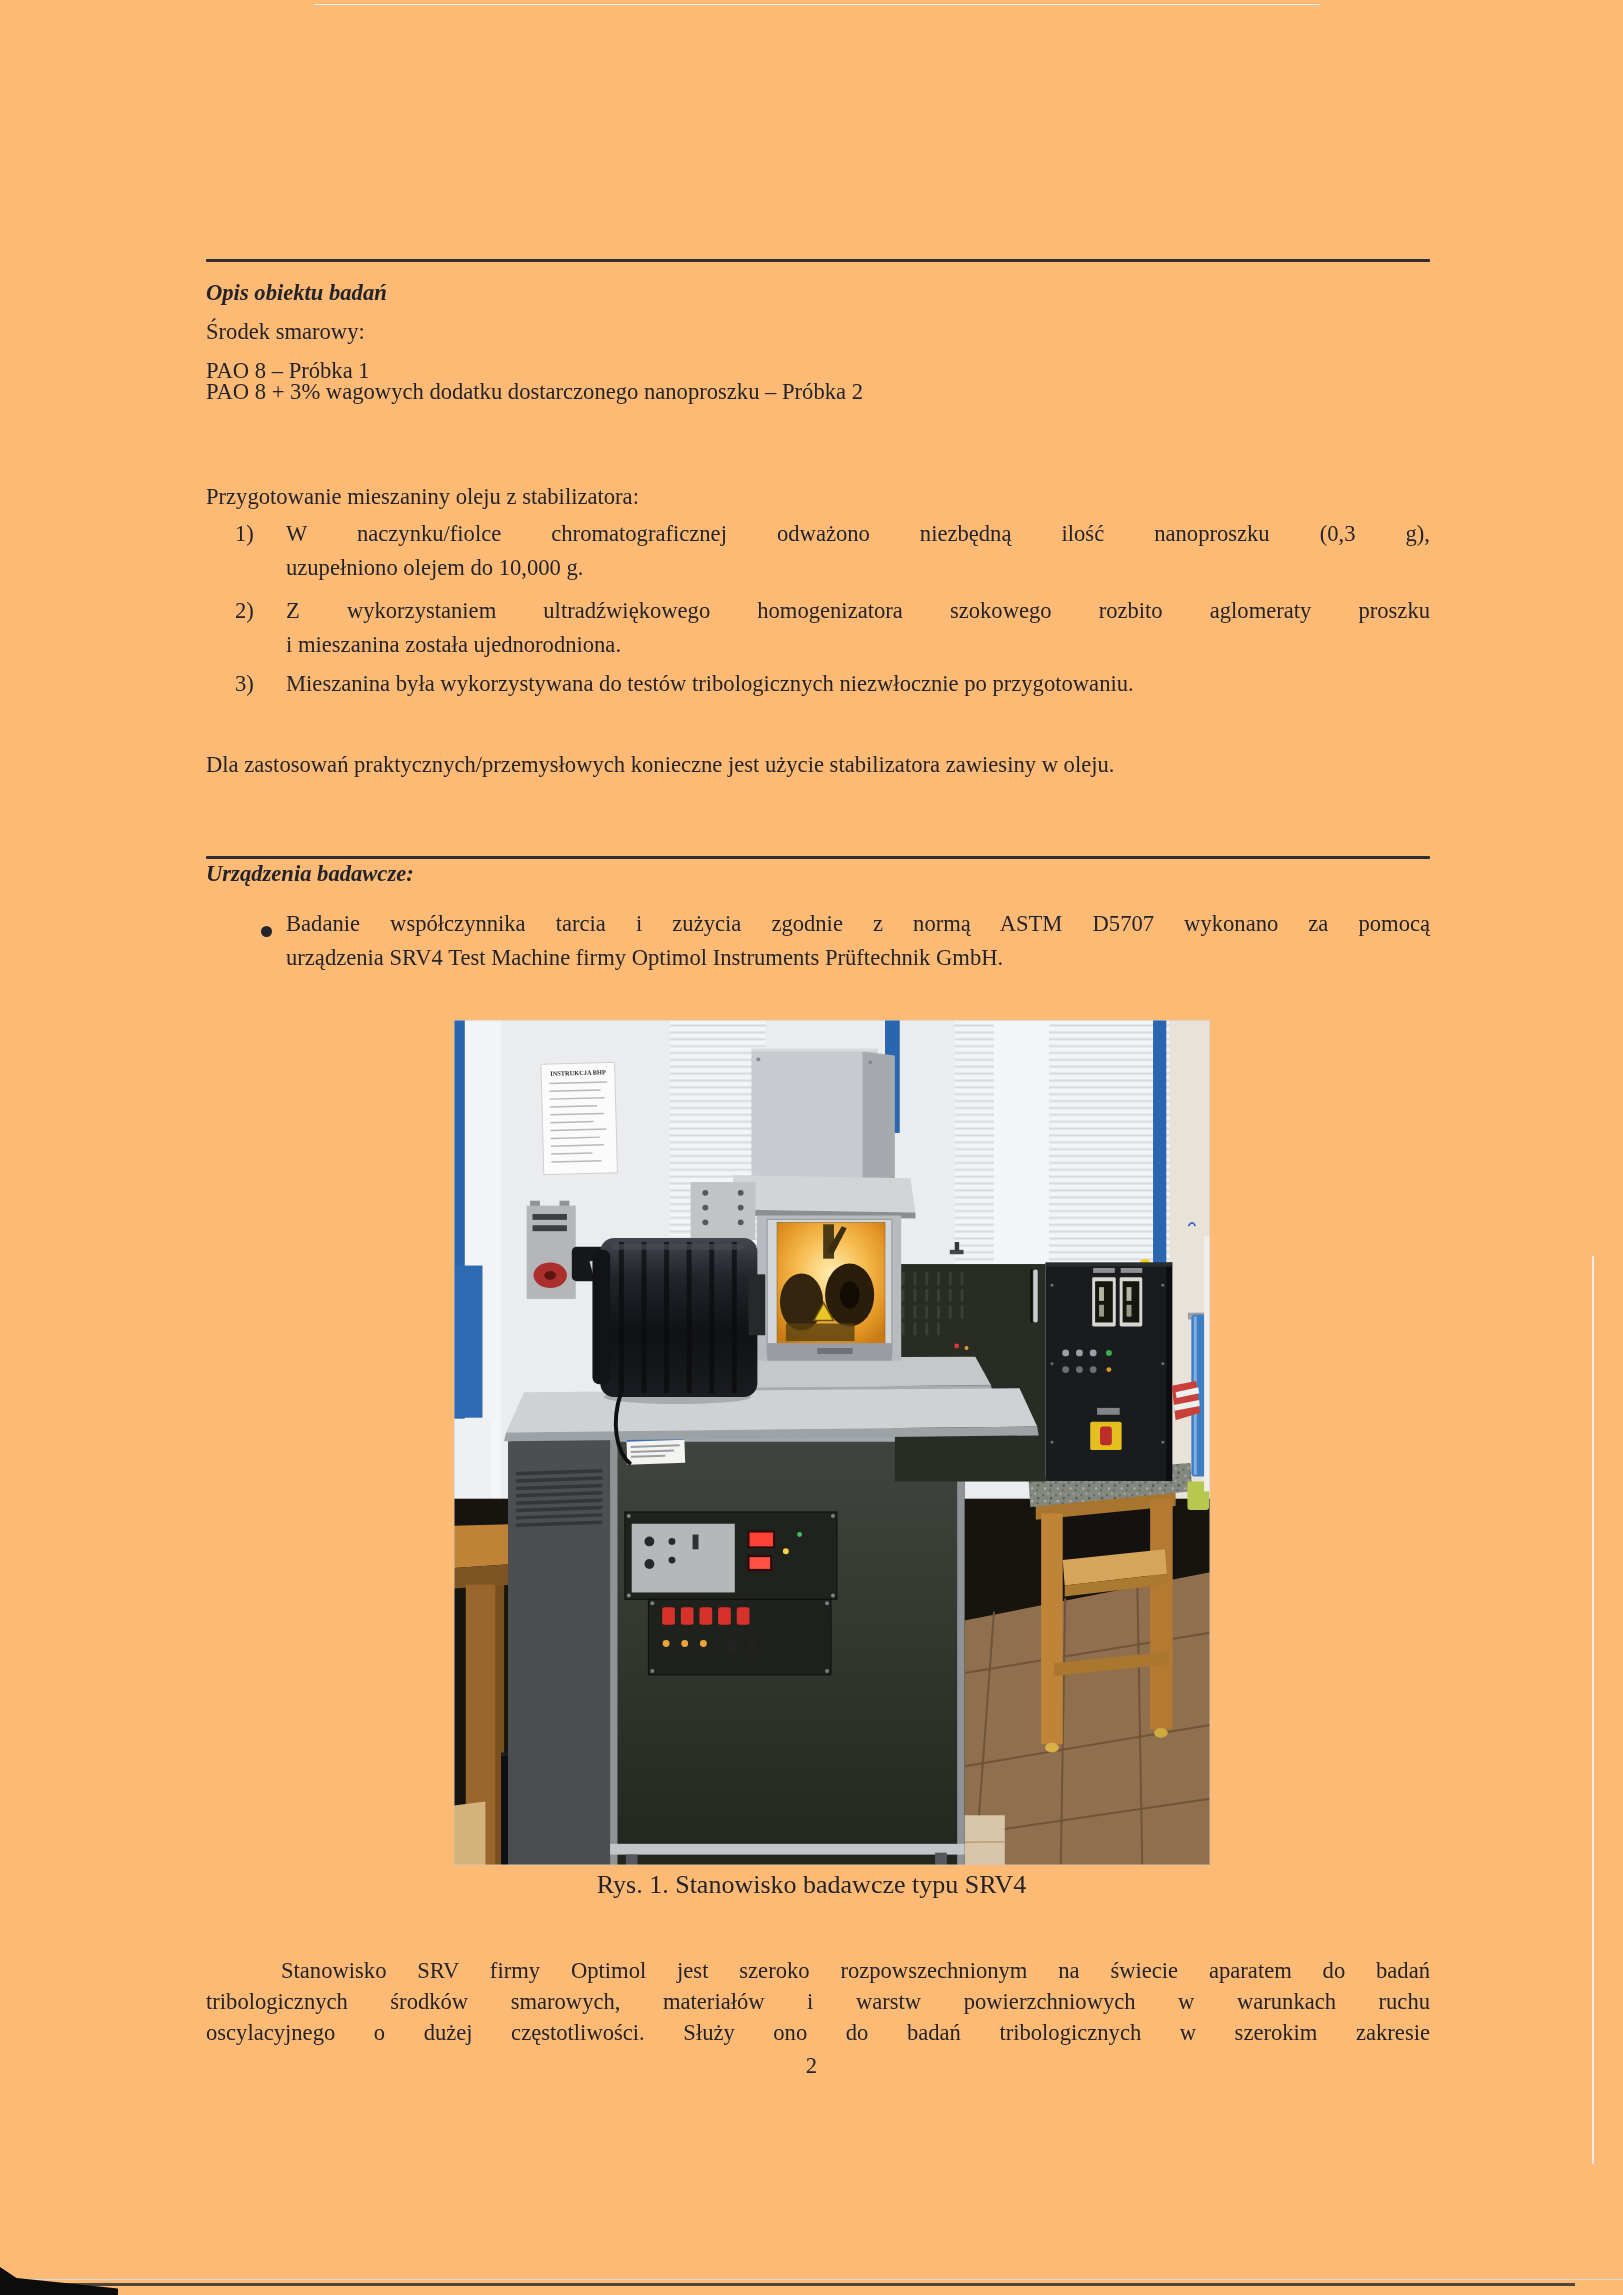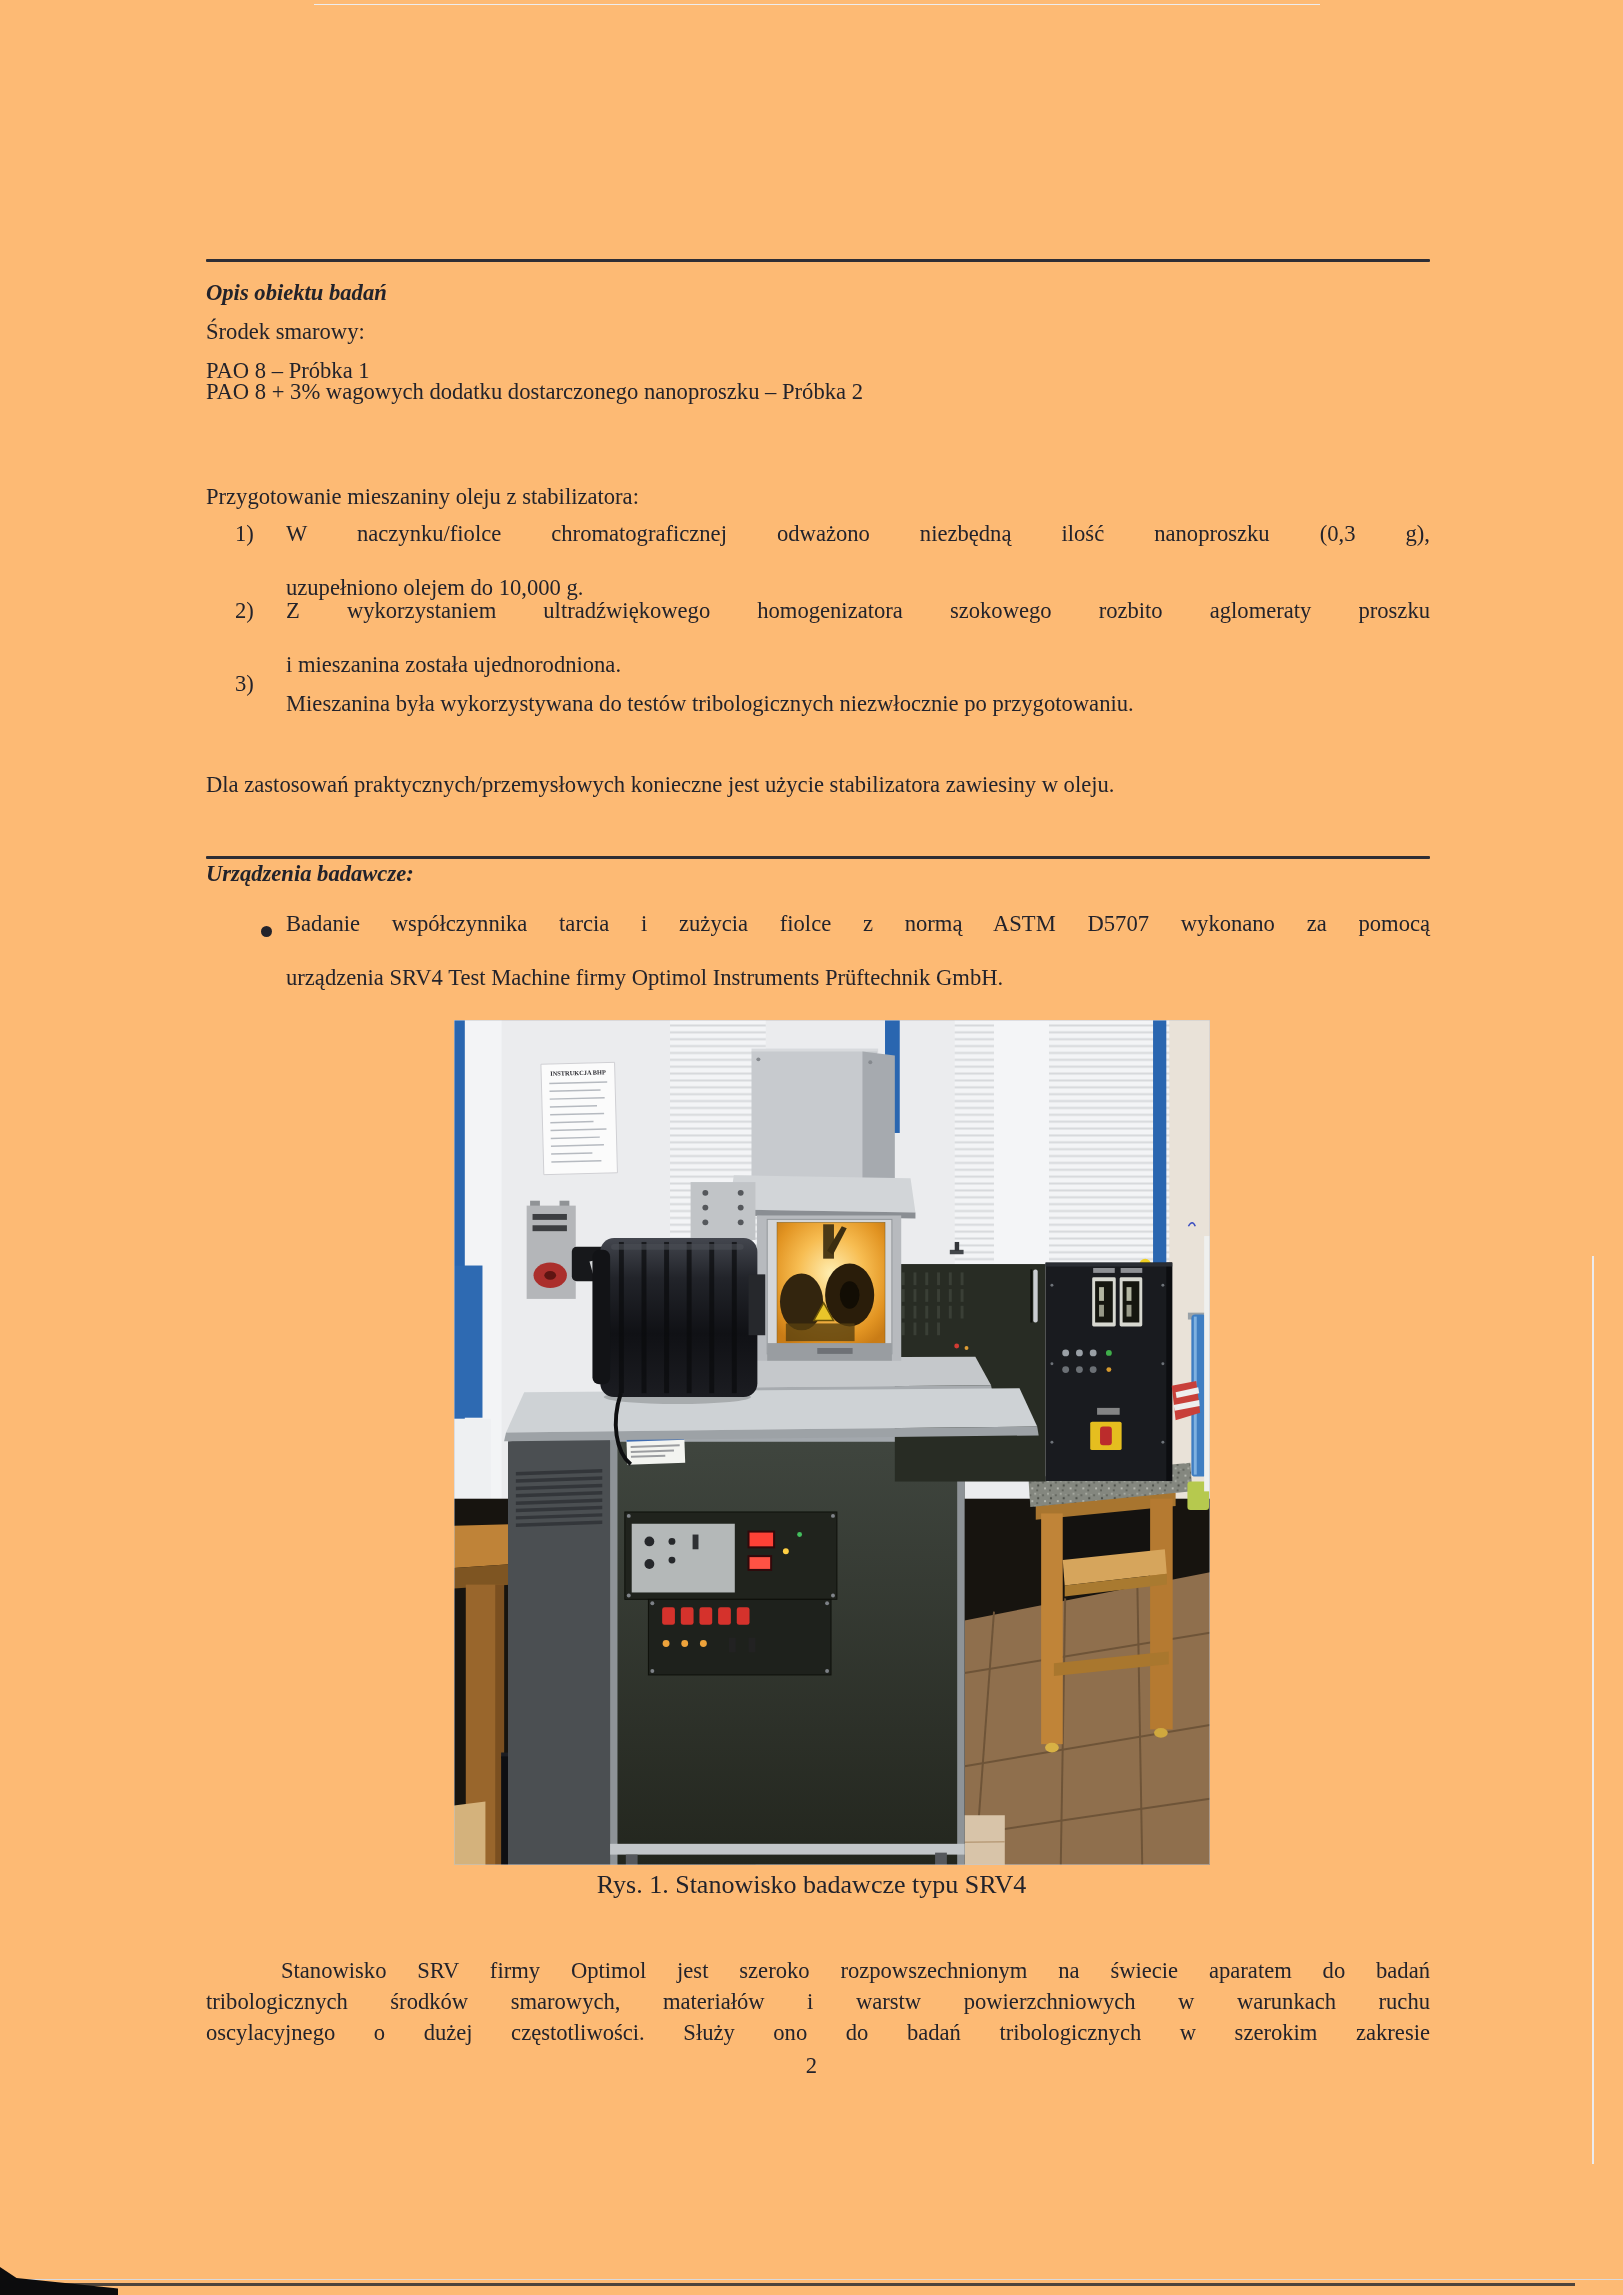--- a/index.html
+++ b/index.html
@@ -11,21 +11,21 @@
     color:#23232b;
     overflow:hidden;
   }
   .rule{position:absolute;left:206px;width:1224px;height:3.4px;background:#2e2e35;border-radius:1px;}
   .h-bi{position:absolute;left:206px;font-size:22.6px;font-weight:bold;font-style:italic;line-height:27.5px;white-space:nowrap;}
   .tline{position:absolute;left:206px;font-size:22.6px;line-height:27.5px;white-space:nowrap;}
   .listnum{position:absolute;left:235px;font-size:22.6px;line-height:34px;}
   .listbody{position:absolute;left:286px;width:1144px;font-size:22.6px;line-height:34px;}
   .fullbody{position:absolute;left:206px;width:1224px;font-size:22.6px;line-height:34px;}
   .jline{text-align:justify;text-align-last:justify;}
-  .lline{text-align:left;margin-top:20px;}
+  .lline{text-align:left;}
   .bullet-dot{position:absolute;left:261px;top:926px;width:11.3px;height:11.3px;border-radius:50%;background:#23232b;}
   .caption{position:absolute;left:0;top:1871px;width:1623px;text-align:center;font-size:26px;line-height:27.5px;}
   .closing{position:absolute;left:206px;top:1955px;width:1224px;font-size:22.6px;line-height:31px;}
   .closing .indent{padding-left:75px;}
   .pagenum{position:absolute;left:0;top:2052px;width:1623px;text-align:center;font-size:22.6px;line-height:27.5px;}
   .photo-wrap{position:absolute;left:454px;top:1020px;width:756px;height:845px;}
   
   .art-top{position:absolute;left:314px;top:3.9px;width:1006px;height:1px;background:#ededee;}
   .art-right{position:absolute;left:1592px;top:1256px;width:1.5px;height:908px;background:#ebebee;}
   .art-hair{position:absolute;left:0;top:2279px;width:1623px;height:1px;background:#dadadd;}
@@ -69,21 +69,21 @@
   </div>
 
   <div class="fullbody" style="top:748px">
     <div class="lline">Dla zastosowań praktycznych/przemysłowych konieczne jest użycie stabilizatora zawiesiny w oleju.</div>
   </div>
 
   <div class="rule" style="top:856px"></div>
   <div class="h-bi" style="top:860px">Urządzenia badawcze:</div>
   <div class="bullet-dot"></div>
   <div class="listbody" style="top:907px">
-    <div class="jline">Badanie współczynnika tarcia i zużycia fiolce z normą ASTM D5707 wykonano za pomocą</div>
+    <div class="jline">Badanie współczynnika tarcia i zużycia zgodnie z normą ASTM D5707 wykonano za pomocą</div>
     <div class="lline">urządzenia SRV4 Test Machine firmy Optimol Instruments Prüftechnik GmbH.</div>
   </div>
 
   <div class="photo-wrap">
   <svg viewBox="0 0 1540 1721" width="756" height="845" xmlns="http://www.w3.org/2000/svg">
     <defs>
       <pattern id="blinds" width="12" height="14" patternUnits="userSpaceOnUse">
         <rect width="12" height="14" fill="#f3f4f6"></rect>
         <rect y="9" width="12" height="4" fill="#d6d8db"></rect>
       </pattern>

